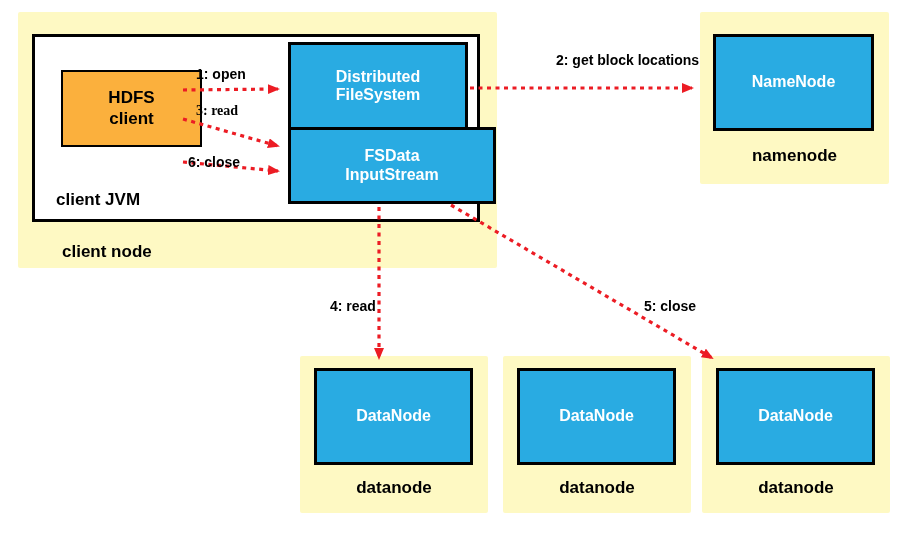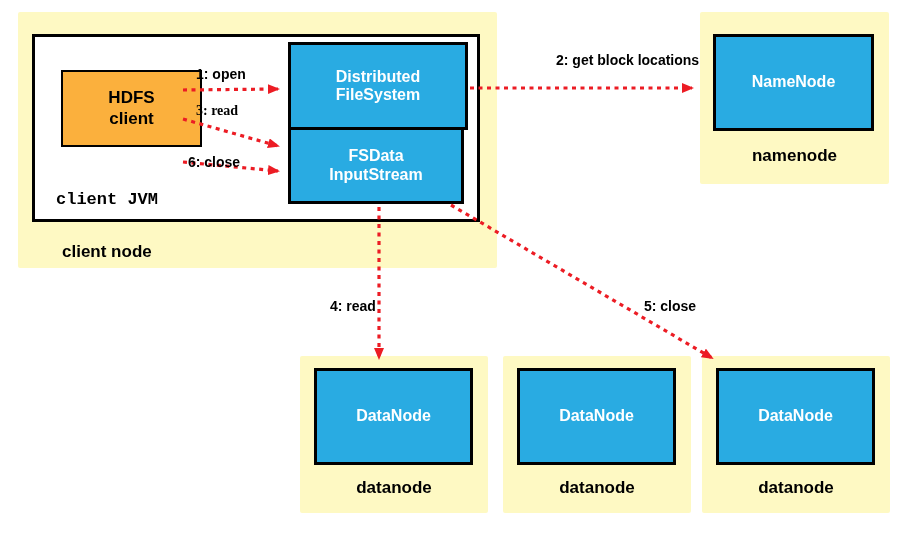--- a/index.html
+++ b/index.html
@@ -80,29 +80,29 @@
 </head>
 <body>
 
 <div class="canvas">
 
   <div class="container" style="left:18px; top:12px; width:479px; height:256px;">
     <div class="label" style="left:44px; top:230px;">client node</div>
   </div>
 
   <div class="jvmbox" style="left:32px; top:34px; width:448px; height:188px;"></div>
-  <div class="label" style="left:56px; top:190px;font-family:Liberation Mono, monospace;">client JVM</div>
+  <div class="label" style="left:56px; top:190px;">client JVM</div>
 
   <div class="clientbox" style="left:38px; top:70px; width:141px; height:77px;margin-left:23px;">HDFS
 client</div>
 
   <div class="nodebox" style="left:288px; top:42px; width:180px; height:88px;">Distributed
 FileSystem</div>
 
-  <div class="nodebox" style="left:288px; top:127px; width:176px; height:77px;">FSData
+  <div class="nodebox" style="left:288px; top:127px; width:208px; height:77px;">FSData
 InputStream</div>
 
   <div class="container" style="left:700px; top:12px; width:189px; height:172px;">
     <div class="nodebox" style="left:13px; top:22px; width:161px; height:97px;">NameNode</div>
     <div class="label" style="left:0; top:134px; width:100%; text-align:center;">namenode</div>
   </div>
 
   <div class="container" style="left:300px; top:356px; width:188px; height:157px;">
     <div class="nodebox" style="left:14px; top:12px; width:159px; height:97px;">DataNode</div>
     <div class="label" style="left:0; top:122px; width:100%; text-align:center;">datanode</div>

